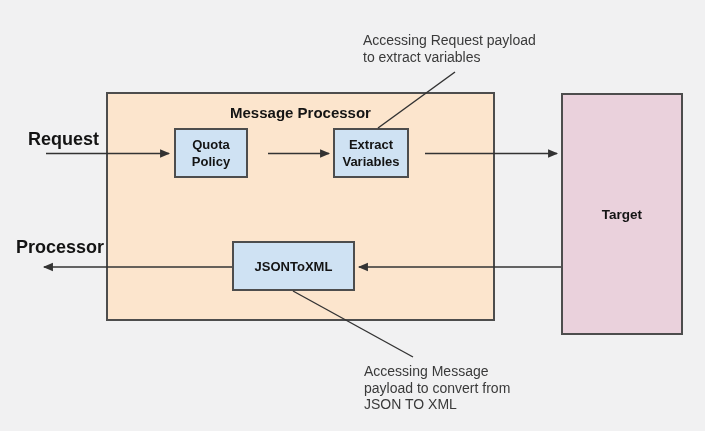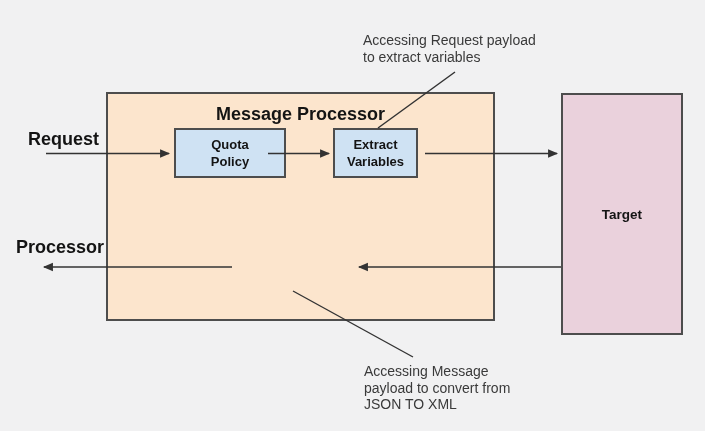--- a/index.html
+++ b/index.html
@@ -27,39 +27,39 @@
     height: 229px;
     background: #fce5cd;
   }
   .processor-title {
     position: absolute;
     top: 10px;
     left: 0;
     right: 0;
     text-align: center;
     font-weight: bold;
-    font-size: 18px;
+    font-size: 15px;
     color: #141414;
   }
   .node {
     background: #cfe2f3;
     display: flex;
     align-items: center;
     justify-content: center;
   }
   .node-label {
     font-weight: bold;
     font-size: 13px;
     line-height: 17px;
     color: #141414;
     text-align: center;
     white-space: pre-line;
   }
-  .quota   { left: 174px; top: 128px; width: 112px;  height: 50px; }
-  .extract { left: 333px; top: 128px; width: 85px;  height: 50px; }
+  .quota   { left: 174px; top: 128px; width: 74px;  height: 50px; }
+  .extract { left: 333px; top: 128px; width: 76px;  height: 50px; }
   .json    { left: 232px; top: 241px; width: 123px; height: 50px; }
   .target {
     left: 561px;
     top: 93px;
     width: 122px;
     height: 242px;
     background: #ead1dc;
     display: flex;
     align-items: center;
     justify-content: center;
@@ -113,20 +113,23 @@
   <div class="box node quota">
     <span class="node-label">Quota
 Policy</span>
   </div>
 
   <div class="box node extract">
     <span class="node-label">Extract
 Variables</span>
   </div>
 
+  <div class="box node json">
+    <span class="node-label">JSONToXML</span>
+  </div>
 
   <div class="flow-label request-label">Request</div>
 
   <div class="flow-label response-label">Processor</div>
 
   <div class="annotation annotation-request">Accessing Request payload
 to extract variables</div>
 
   <div class="annotation annotation-response">Accessing Message
 payload to convert from

